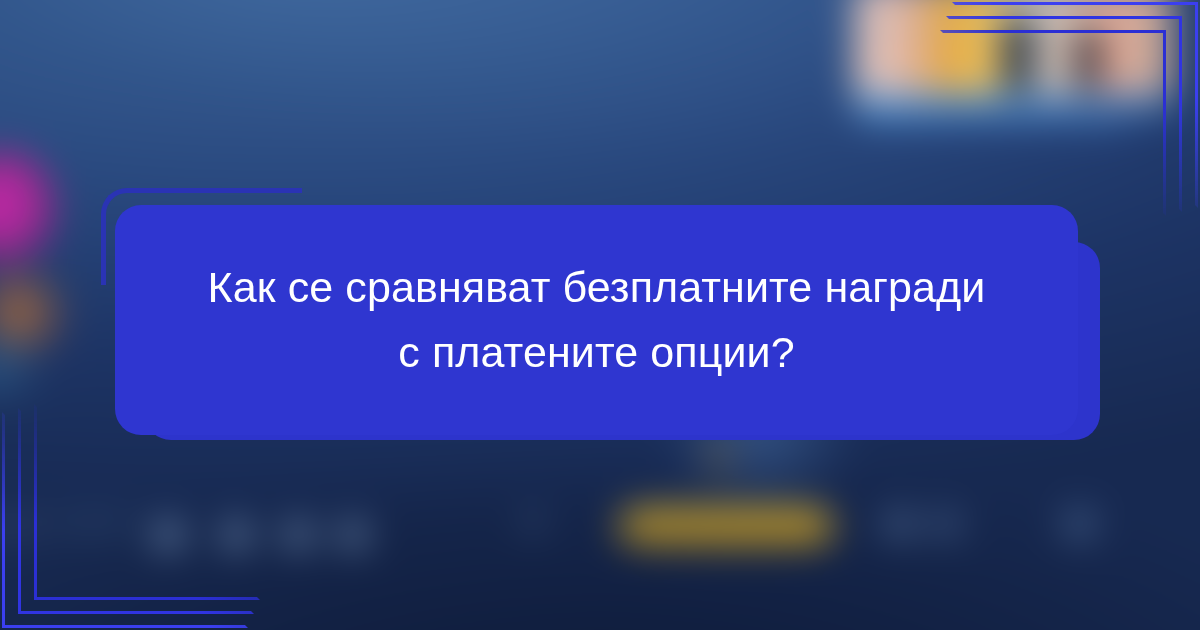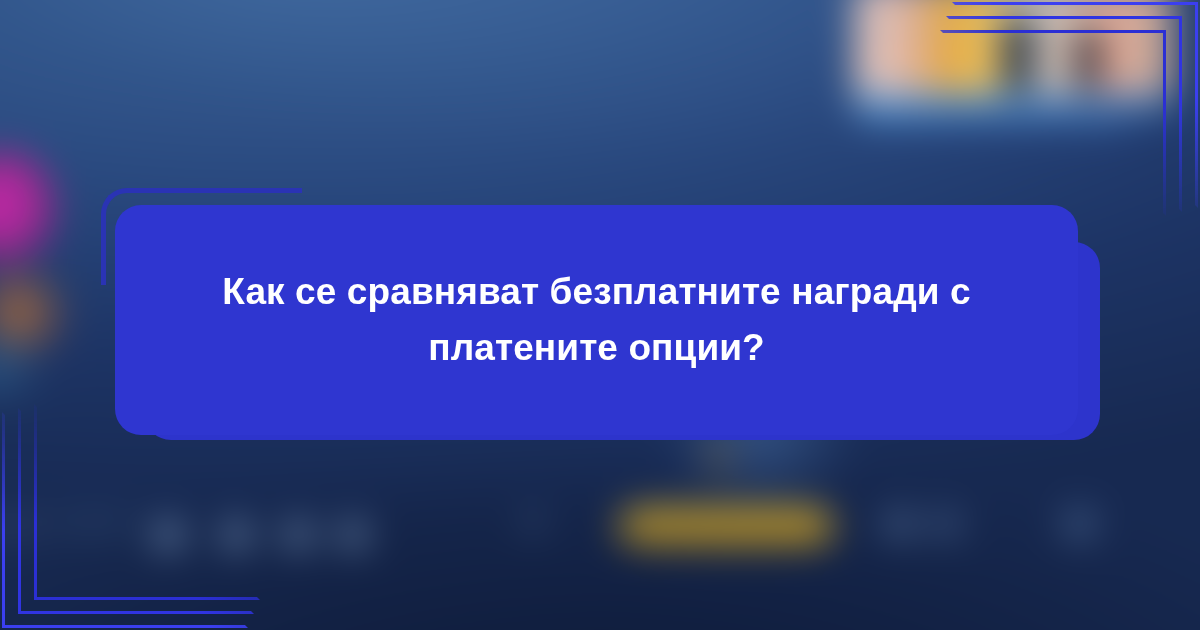--- a/index.html
+++ b/index.html
@@ -106,23 +106,23 @@
     display:flex;align-items:center;justify-content:center;
   }
   .corner-hook{
     position:absolute;left:101px;top:188px;width:196px;height:92px;
     border-left:5px solid #2a33b4;border-top:5px solid #2a33b4;
     border-top-left-radius:26px;
   }
   .quote-text{
     width:800px;margin:0;padding:0 24px;
     color:#ffffff;
-    font-size:37px;
+    font-size:43px;
     line-height:1.52;
-    font-weight:700;
+    font-weight:400;
     text-align:center;
     letter-spacing:.1px;
   }
 </style>
 </head>
 <body>
 
 <div id="stage">
 
   <div class="bg-root">

